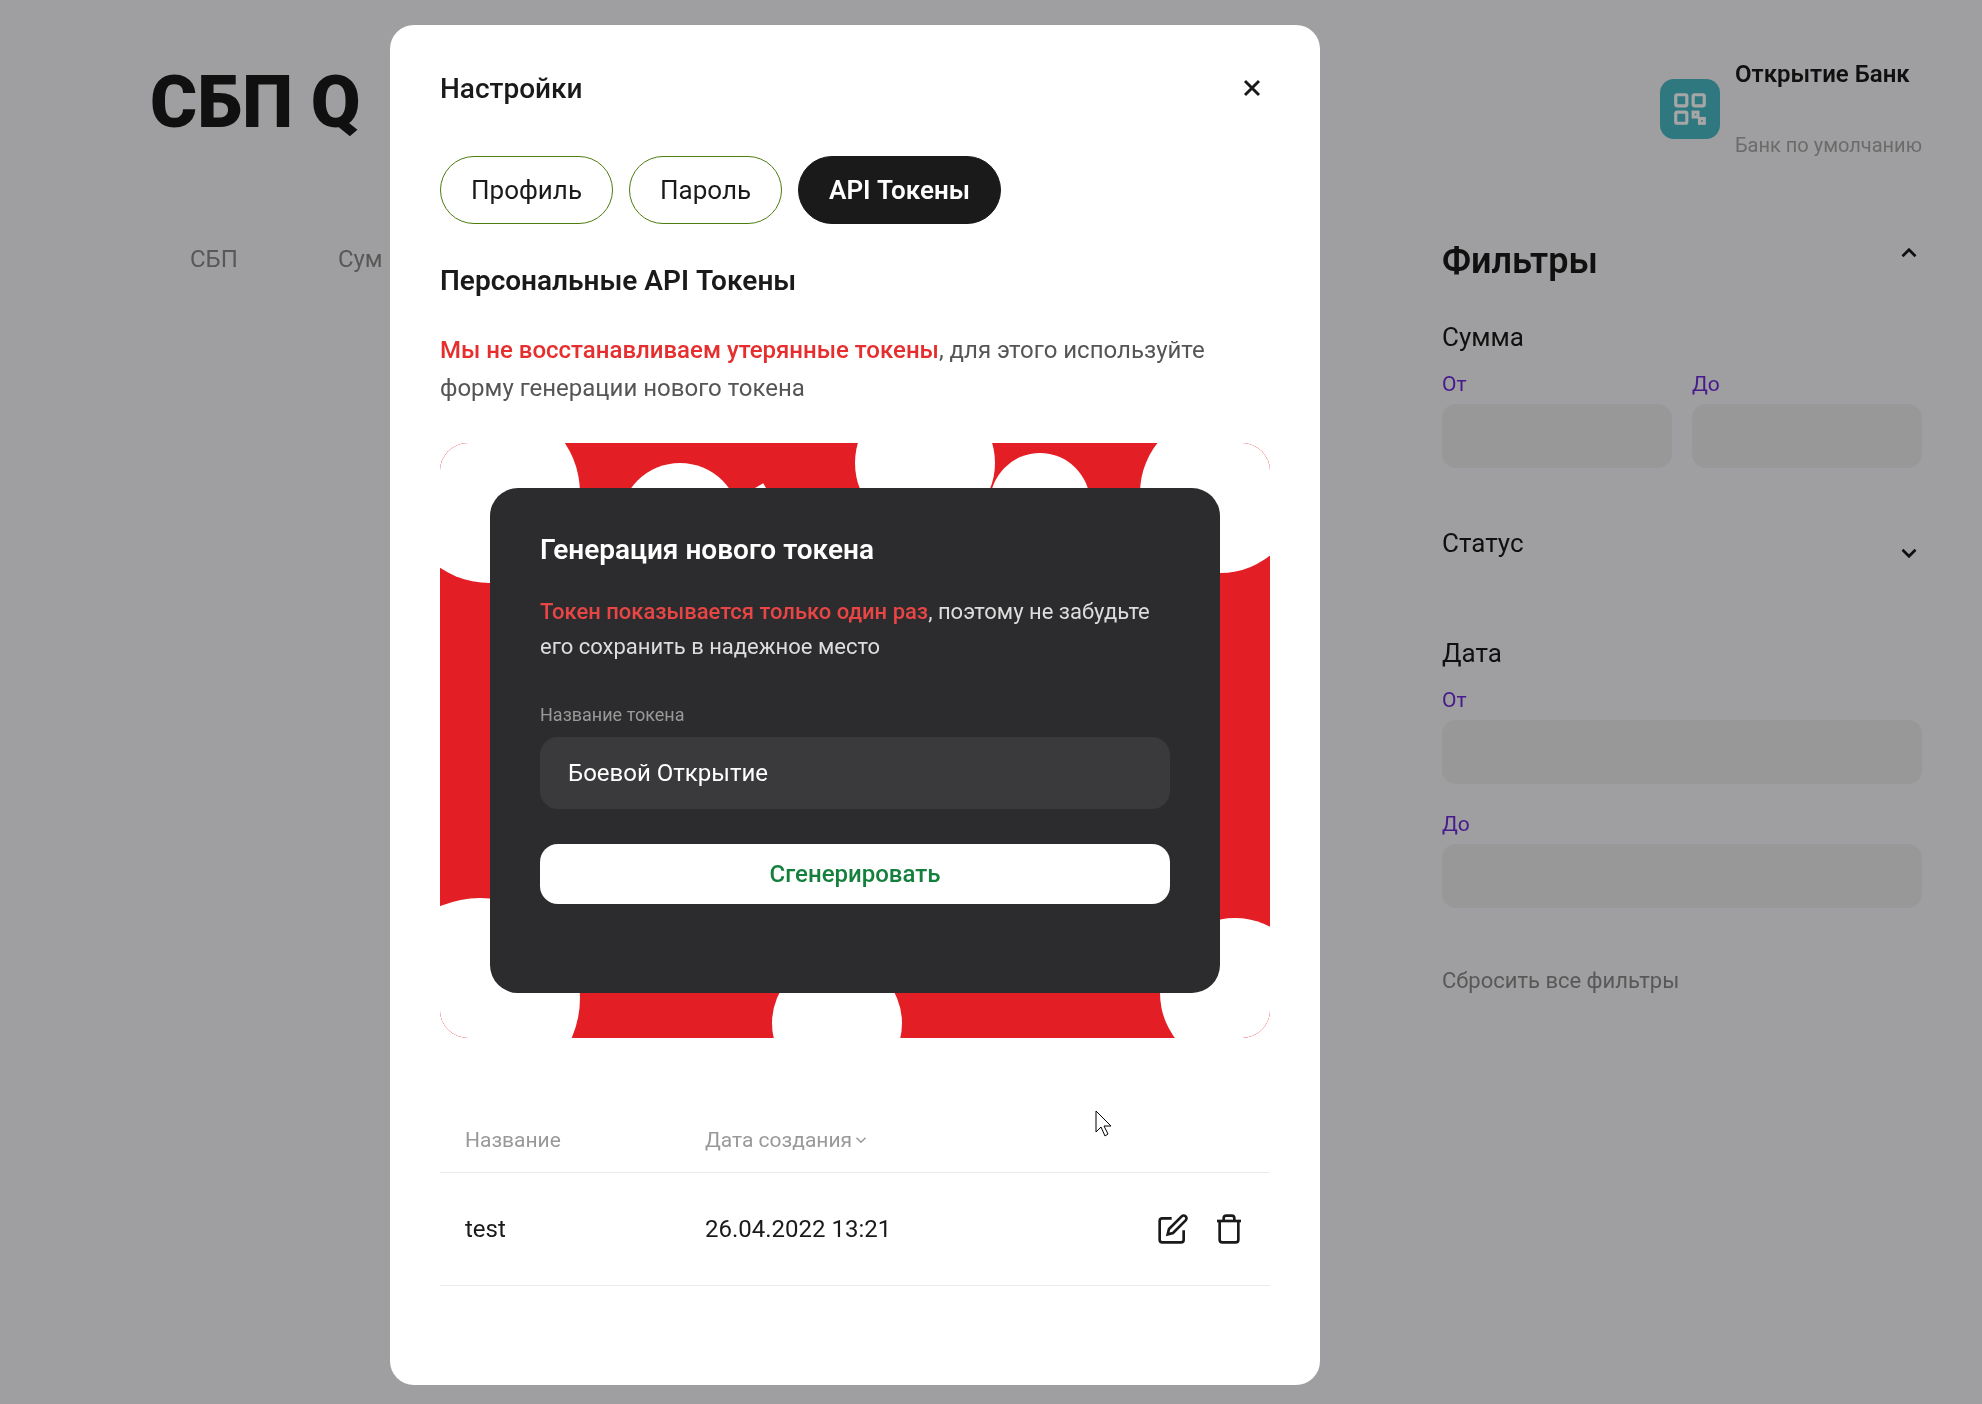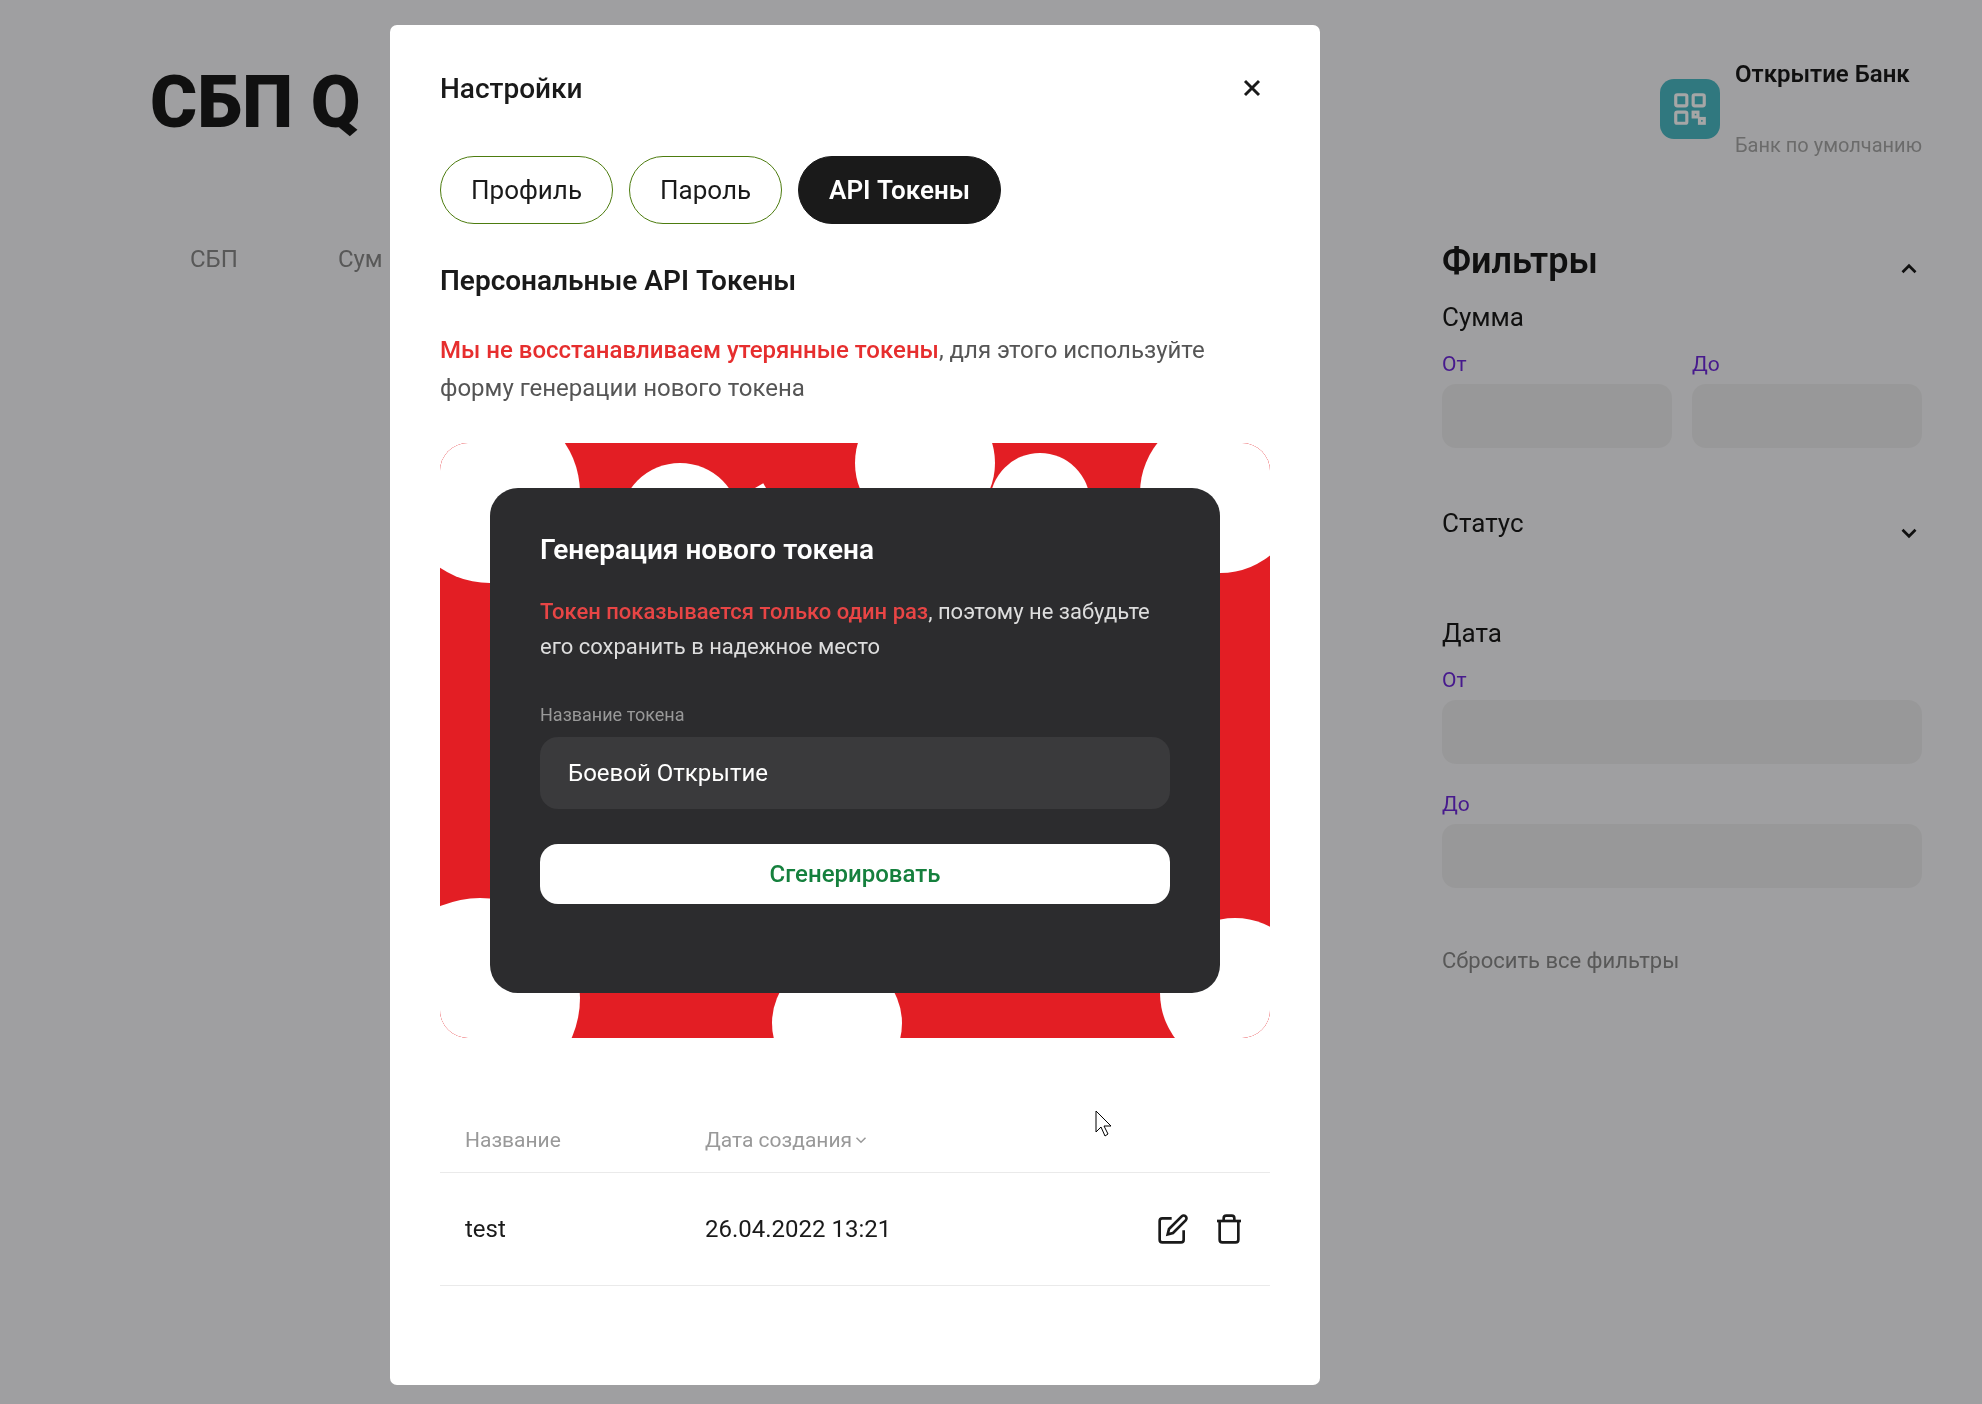--- a/index.html
+++ b/index.html
@@ -90,22 +90,22 @@
     .filters-panel {
       position: absolute;
       top: 240px;
       right: 60px;
       width: 480px;
     }
     
     .filters-header {
       display: flex;
       justify-content: space-between;
-      align-items: flex-end;
-      margin-bottom: 20px;
+      align-items: flex-start;
+      margin-bottom: 40px;
     }
     
     .filters-title {
       font-size: 36px;
       font-weight: 600;
       color: #1a1a1a;
     }
     
     .chevron-icon {
       width: 26px;
@@ -169,21 +169,21 @@
     }
     
     
     .modal {
       position: absolute;
       top: 25px;
       left: 390px;
       width: 930px;
       min-height: 1360px;
       background: #fff;
-      border-radius: 7px;
+      border-radius: 24px;
       padding: 45px 50px;
     }
     
     .modal-header {
       display: flex;
       justify-content: space-between;
       align-items: center;
       margin-bottom: 50px;
     }
     

